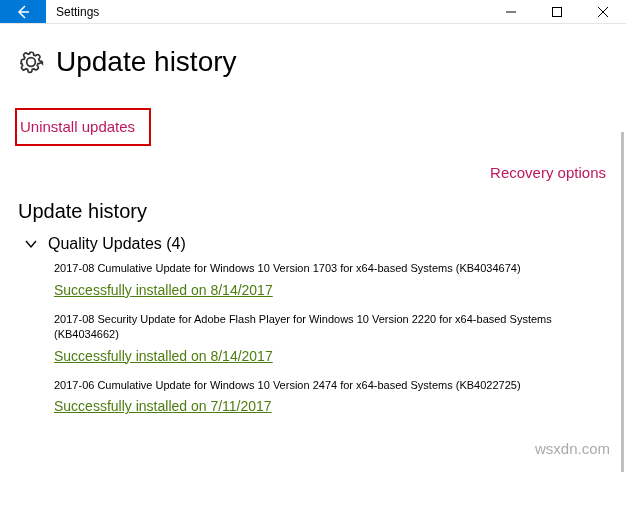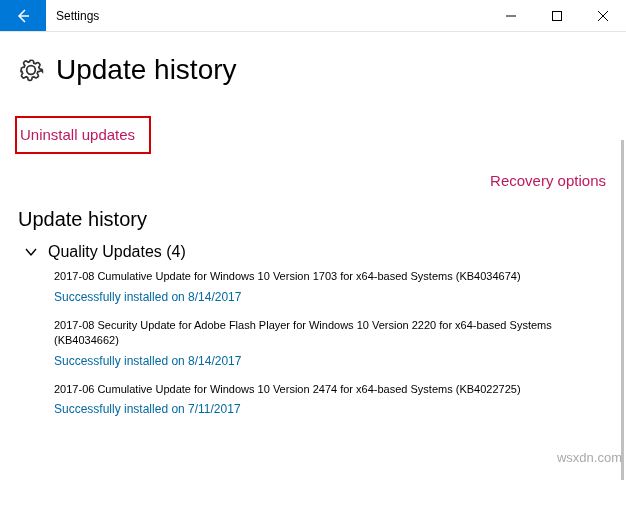--- a/index.html
+++ b/index.html
@@ -11,21 +11,21 @@
     body {
       width: 626px;
       height: 527px;
       background: #fff;
       overflow: hidden;
       position: relative;
     }
     .titlebar {
       display: flex;
       align-items: stretch;
-      height: 32px;
+      height: 24px;
       border-bottom: 1px solid #e5e5e5;
     }
     .back-btn {
       width: 46px;
       background: #0078d7;
       display: flex;
       align-items: center;
       justify-content: center;
     }
     .title-text {
@@ -100,36 +100,37 @@
       margin-bottom: 14px;
       padding-right: 20px;
     }
     .update-name {
       font-size: 11px;
       color: #000;
       line-height: 1.35;
       margin-bottom: 6px;
     }
     .update-status {
-      font-size: 12px;
-      color: #0369a1;
+      font-size: 14px;
+      color: #4d7c0f;
+      text-decoration: underline;
     }
     .scroll-indicator {
       position: absolute;
       right: 2px;
       top: 108px;
       width: 3px;
       height: 340px;
       background: #c0c0c0;
     }
     .watermark {
       position: absolute;
-      right: 4px;
+      right: 16px;
       bottom: 62px;
-      font-size: 13px;
+      font-size: 15px;
       color: #aaa;
       text-align: center;
     }
   </style>
 </head>
 <body>
 
 <div class="titlebar">
   <div class="back-btn">
     <svg width="16" height="16" viewBox="0 0 16 16">

